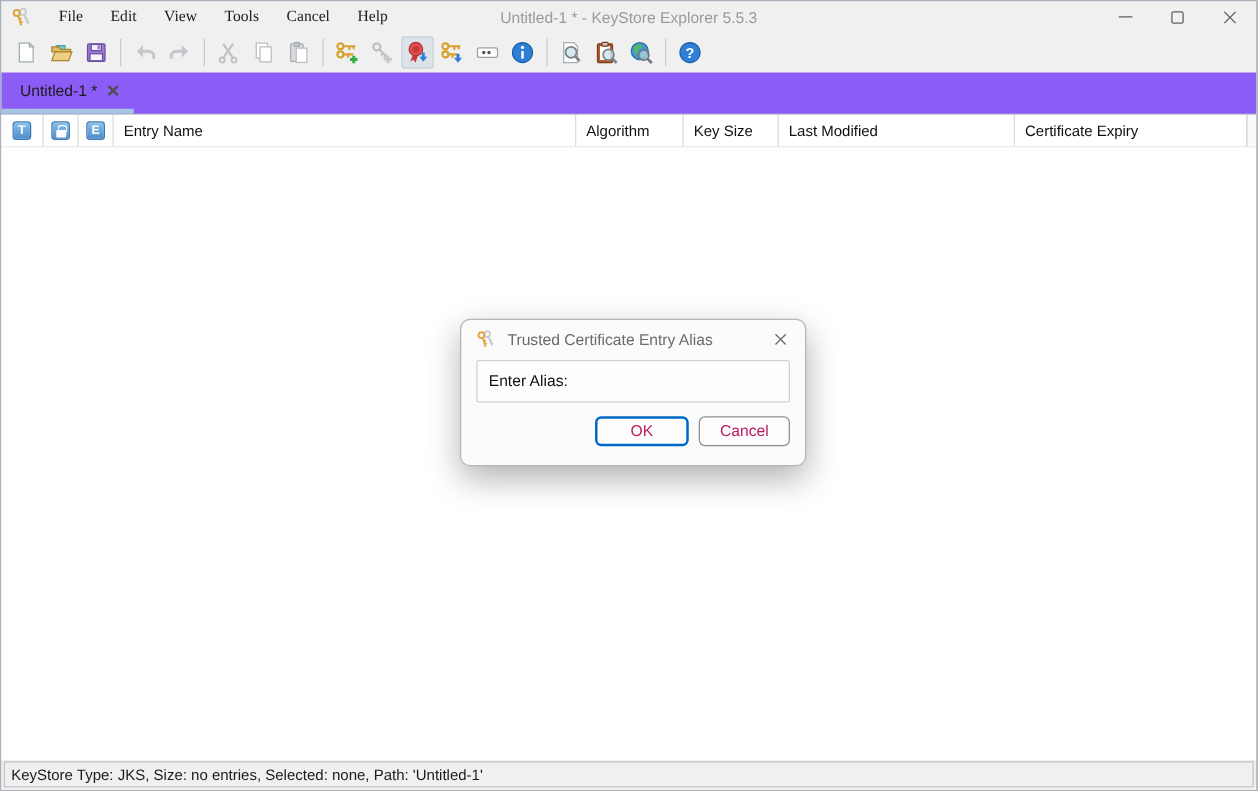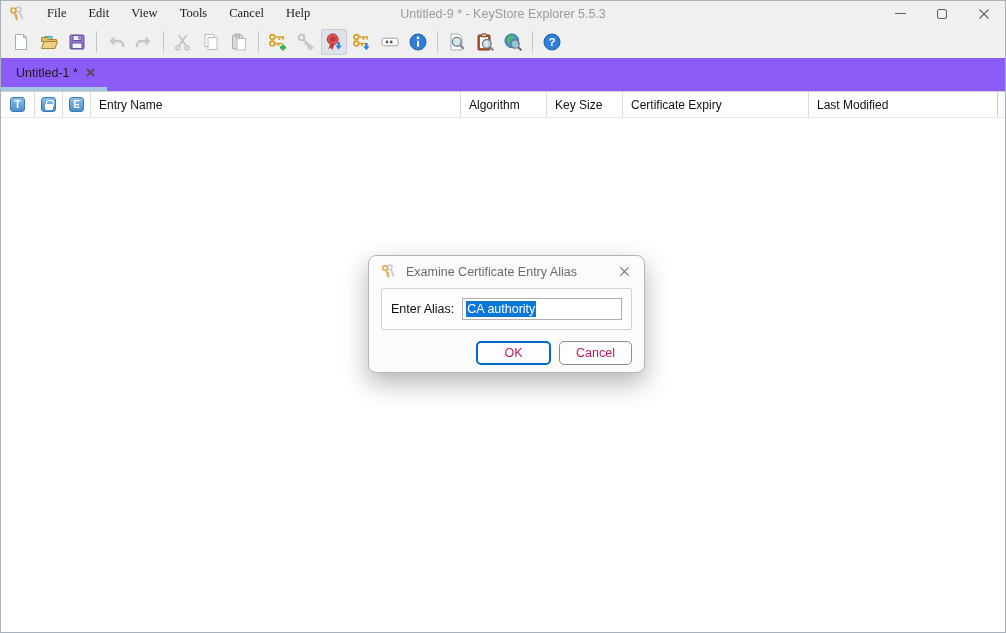--- a/index.html
+++ b/index.html
@@ -170,21 +170,21 @@
       </svg>
     </span>
     <nav class="menubar">
       <span class="menu-item">File</span>
       <span class="menu-item">Edit</span>
       <span class="menu-item">View</span>
       <span class="menu-item">Tools</span>
       <span class="menu-item">Cancel</span>
       <span class="menu-item">Help</span>
     </nav>
-    <div class="win-title">Untitled-9 * - KeyStore Explorer 5.5.3</div>
+    <div class="win-title">Untitled-1 * - KeyStore Explorer 5.5.3</div>
     <div class="win-controls">
       <span class="wc">
           <span class="glyph-min"></span>
         </span>
       <span class="wc">
           <span class="glyph-max"></span>
         </span>
       <span class="wc">
         <svg width="12" height="12" viewBox="0 0 12 12">
             <path d="M1.5 1.5 L10.5 10.5 M10.5 1.5 L1.5 10.5" stroke="#5f5f5f" stroke-width="1.1"></path>
@@ -357,54 +357,54 @@
         <span class="htile">
           <span class="lock-glyph"></span>
         </span>
       </div>
     <div class="hcol icon c-exp">
         <span class="htile">E</span>
       </div>
     <div class="hcol c-name">Entry Name</div>
     <div class="hcol c-alg">Algorithm</div>
     <div class="hcol c-size">Key Size</div>
+    <div class="hcol c-mod">Last Modified</div>
     <div class="hcol c-certexp">Certificate Expiry</div>
-    <div class="hcol c-mod">Last Modified</div>
     <div class="hcol icon c-corner"></div>
   </div>
 
   <div class="content"></div>
 
+  <div class="statusbar">
+    <span>KeyStore Type: JKS, Size: no entries, Selected: none, Path: 'Untitled-1'</span>
+  </div>
 
   <div class="dialog">
     <div class="dlg-title">
       <span class="app-icon">
         <svg viewBox="0 0 20 20" fill="none">
           <g stroke="#c9ccd1" stroke-width="1.8">
               <circle cx="11.5" cy="5" r="2.7"></circle>
               <path d="M12.7 7.5 L16 16 M13.9 11.5 l2-.8 M15 14.2 l2-.8"></path>
             </g>
           <g stroke="#dfa740" stroke-width="1.8">
               <circle cx="6" cy="6" r="2.7"></circle>
               <path d="M7.3 8.5 L10 17 M8.3 11.5 l2-.6 M9.2 14.3 l2-.6"></path>
             </g>
         </svg>
       </span>
-      <span>Examine Certificate Entry Alias</span>
+      <span>Trusted Certificate Entry Alias</span>
       <span class="dlg-close">
         <svg viewBox="0 0 12 12">
             <path d="M1.5 1.5 L10.5 10.5 M10.5 1.5 L1.5 10.5" stroke="#6e6e6e" stroke-width="1.2"></path>
           </svg>
       </span>
     </div>
     <div class="dlg-panel">
       <span class="dlg-label">Enter Alias:</span>
-      <div class="alias-input">
-        <span class="alias-sel">CA authority</span>
-      </div>
     </div>
     <div class="dlg-buttons">
       <button class="btn btn-ok">OK</button>
       <button class="btn btn-cancel">Cancel</button>
     </div>
   </div>
 
 </div>
 
 </body></html>

